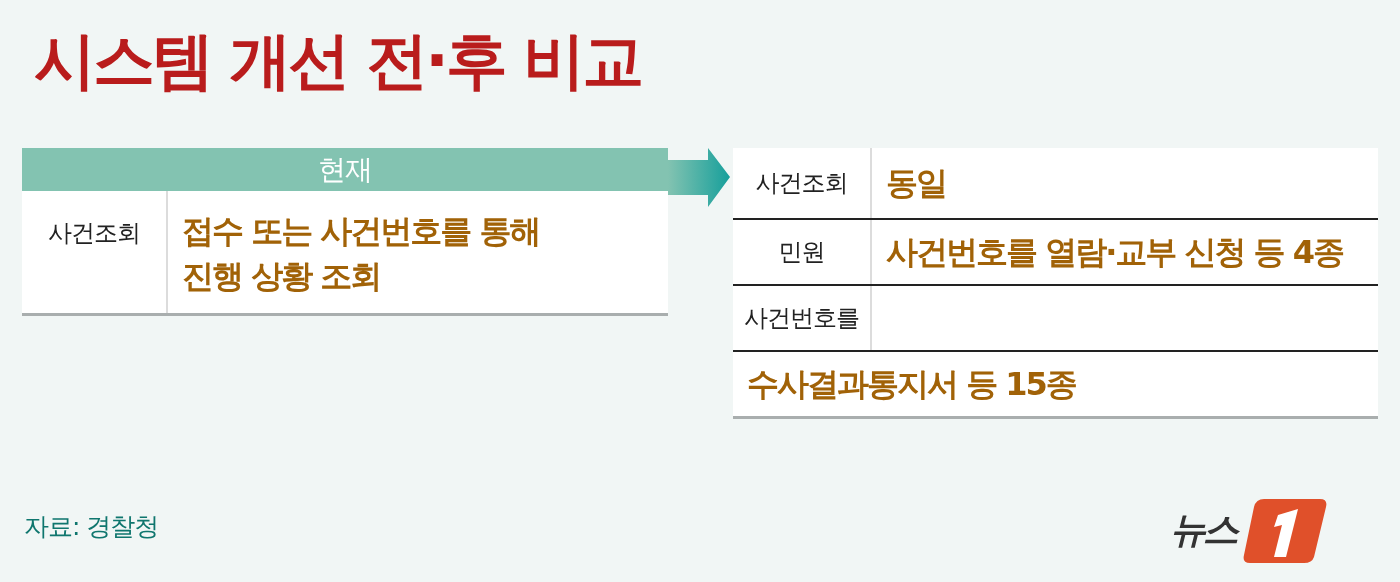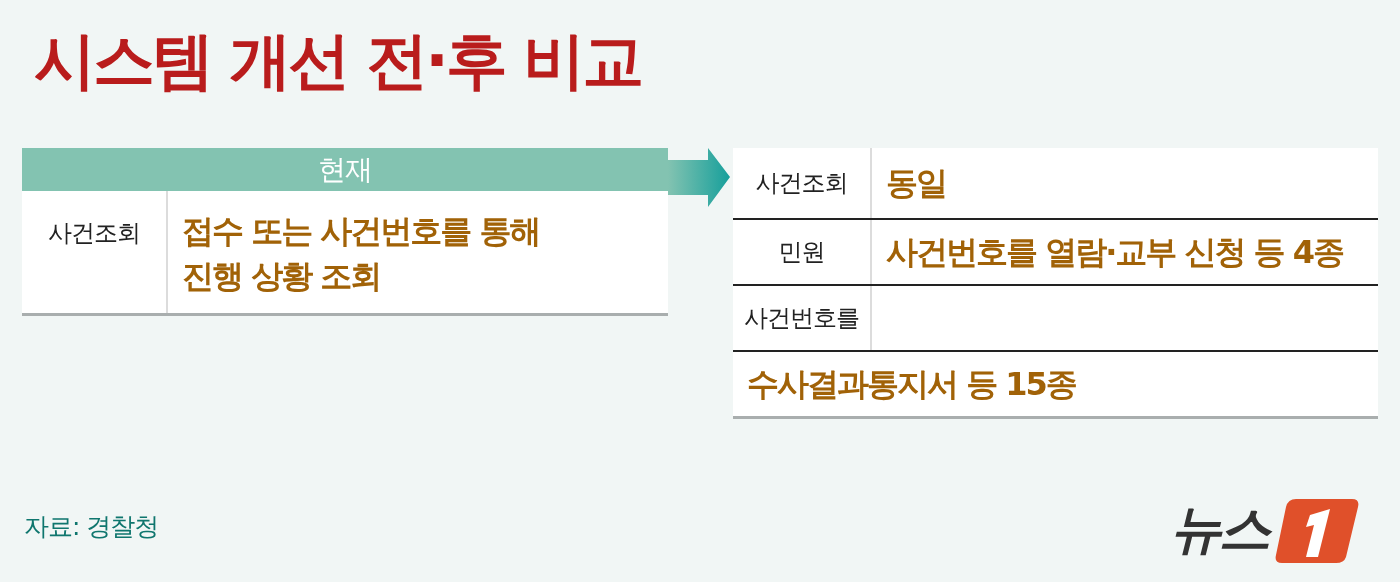--- a/index.html
+++ b/index.html
@@ -48,21 +48,21 @@
   }
   .source {
     position: absolute; left: 24px; top: 510px;
     font-size: 25px; color: #0f766e; letter-spacing: -1px;
   }
   .logo {
     position: absolute; left: 1170px; top: 492px; height: 76px;
     display: flex; align-items: center;
   }
   .logo-text {
-    font-size: 52px; font-weight: bold; color: #333; font-style: italic;
+    font-size: 36px; font-weight: bold; color: #333; font-style: italic;
     letter-spacing: -3px; margin-right: 6px;
   }
 </style>
 </head>
 <body>
 
 <div class="title">시스템 개선 전·후 비교</div>
 
 <div class="panel left">
   <div class="panel-header">현재</div>

